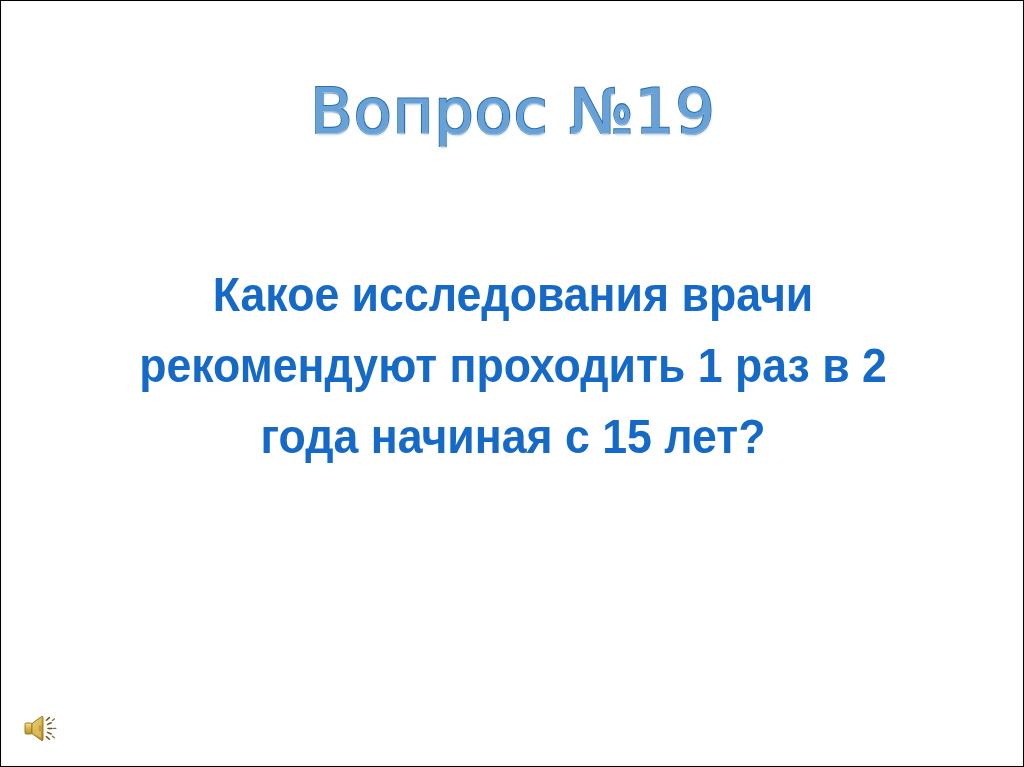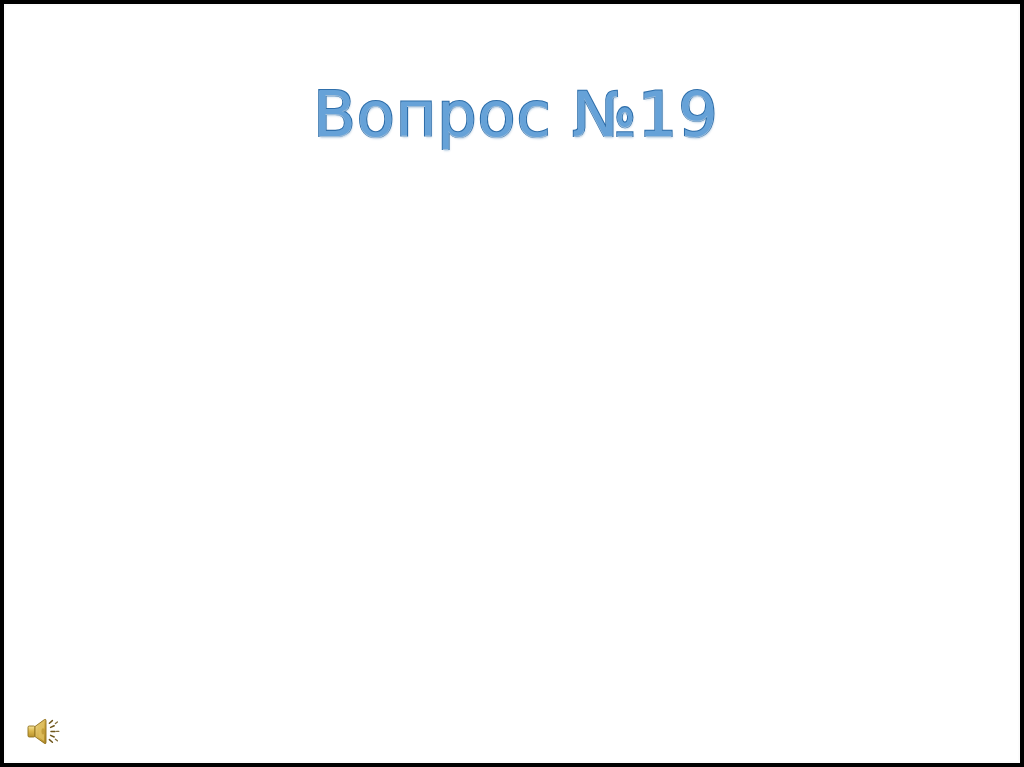--- a/index.html
+++ b/index.html
@@ -12,21 +12,21 @@
     font-family: "Liberation Sans", sans-serif;
   }
 
   #slide {
     position: relative;
     width: 1024px;
     height: 767px;
     background: #ffffff;
     overflow: hidden;
     box-sizing: border-box;
-    border: 4px solid #000000;
+    border: 1px solid #000000;
   }
 
   
   #slide::before {
     content: "";
     position: absolute;
     left: 0; top: 0; right: 0; bottom: 0;
     border: 2px solid #fbfbfb;
     pointer-events: none;
   }
@@ -87,20 +87,25 @@
 </style>
 </head>
 <body>
 
 <div id="slide">
 
   <div class="title-block">
     <span class="wordart-title">Вопрос №19</span>
   </div>
 
+  <div class="body-block">
+    <div class="body-line">Какое исследования врачи</div>
+    <div class="body-line">рекомендуют проходить 1 раз в 2</div>
+    <div class="body-line">года начиная с 15 лет?</div>
+  </div>
 
   <div class="sound-icon">
     <svg viewBox="0 0 40 40" width="40" height="40" xmlns="http://www.w3.org/2000/svg" aria-hidden="true">
       <defs>
         <linearGradient id="spkGrad" x1="0" y1="0" x2="0" y2="1">
           <stop offset="0%" stop-color="#f6e49b"></stop>
           <stop offset="45%" stop-color="#dcb84c"></stop>
           <stop offset="100%" stop-color="#b8912c"></stop>
         </linearGradient>
         <linearGradient id="coneGrad" x1="0" y1="0" x2="1" y2="1">

